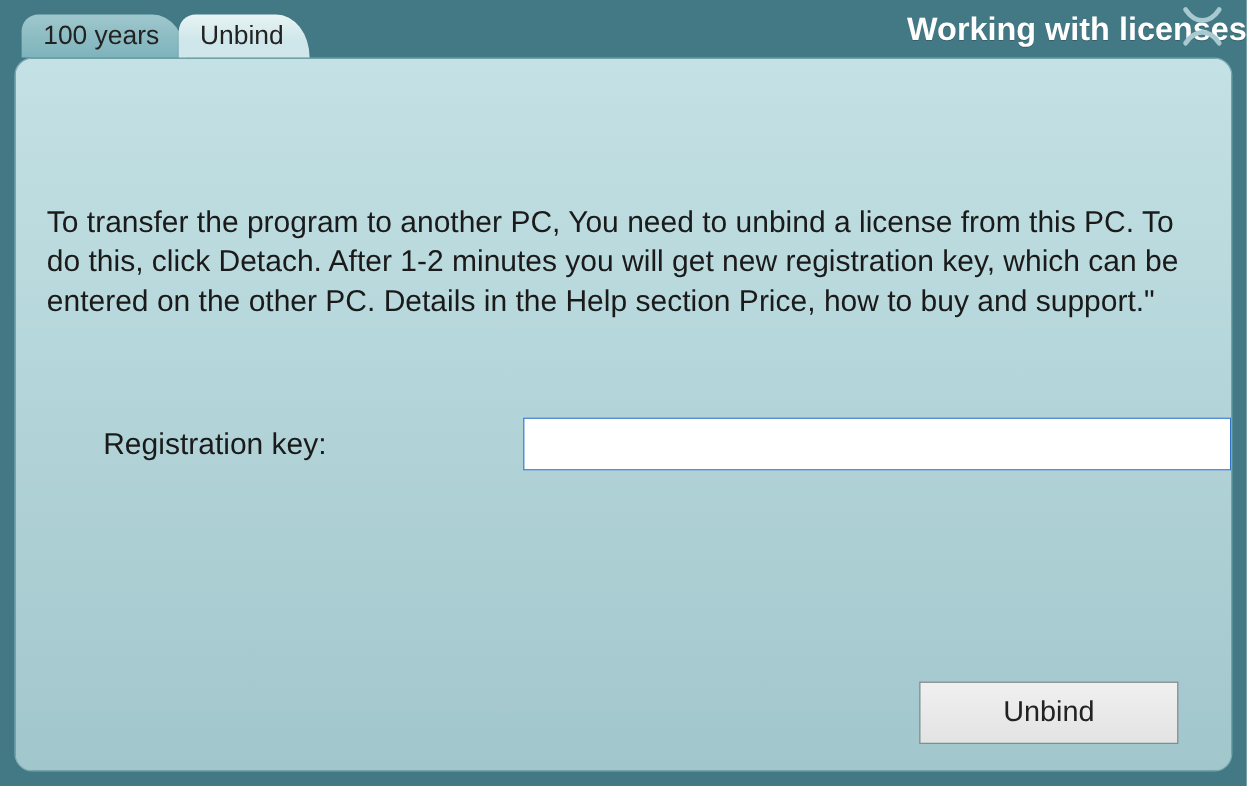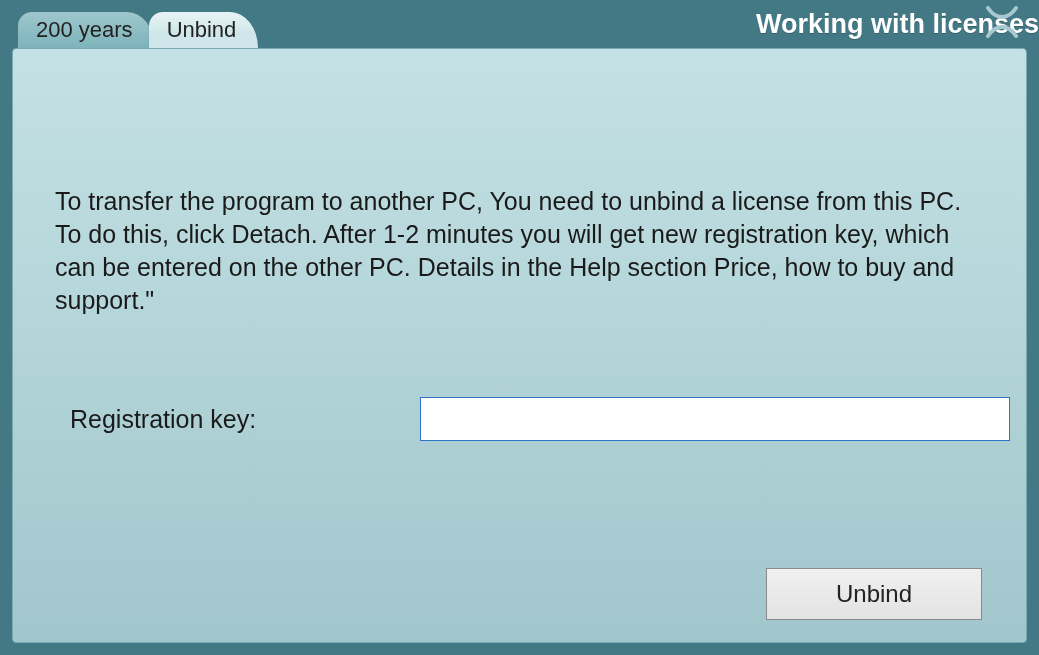--- a/index.html
+++ b/index.html
@@ -79,24 +79,24 @@
       stroke-linecap: round;
       fill: none;
     }
 
     .content-wrap {
       position: absolute;
       top: 48px;
       left: 12px;
       right: 12px;
       bottom: 12px;
-      border-radius: 4px;
+      border-radius: 15px;
       border: 1px solid #7aa9b1;
       background: linear-gradient(#c4e1e5 0%, #b6d7db 40%, #a1c6cc 100%);
-      padding: 16px;
+      padding: 0;
     }
 
     .instructions {
       padding: 120px 34px 0 26px;
       font-size: 25px;
       line-height: 1.32;
       color: #1a1a1a;
     }
 
     .key-row {
@@ -140,21 +140,21 @@
     }
   </style>
 </head>
 <body>
 
 <div class="app-frame">
 
   <div class="title-bar">
 
     <div class="tab tab-inactive">
-      <span>200 years</span>
+      <span>100 years</span>
     </div>
     <div class="tab tab-active">
       <span>Unbind</span>
     </div>
 
     <div class="win-title">
       <span>Working with licenses</span>
     </div>
 
     <div class="close-btn">

